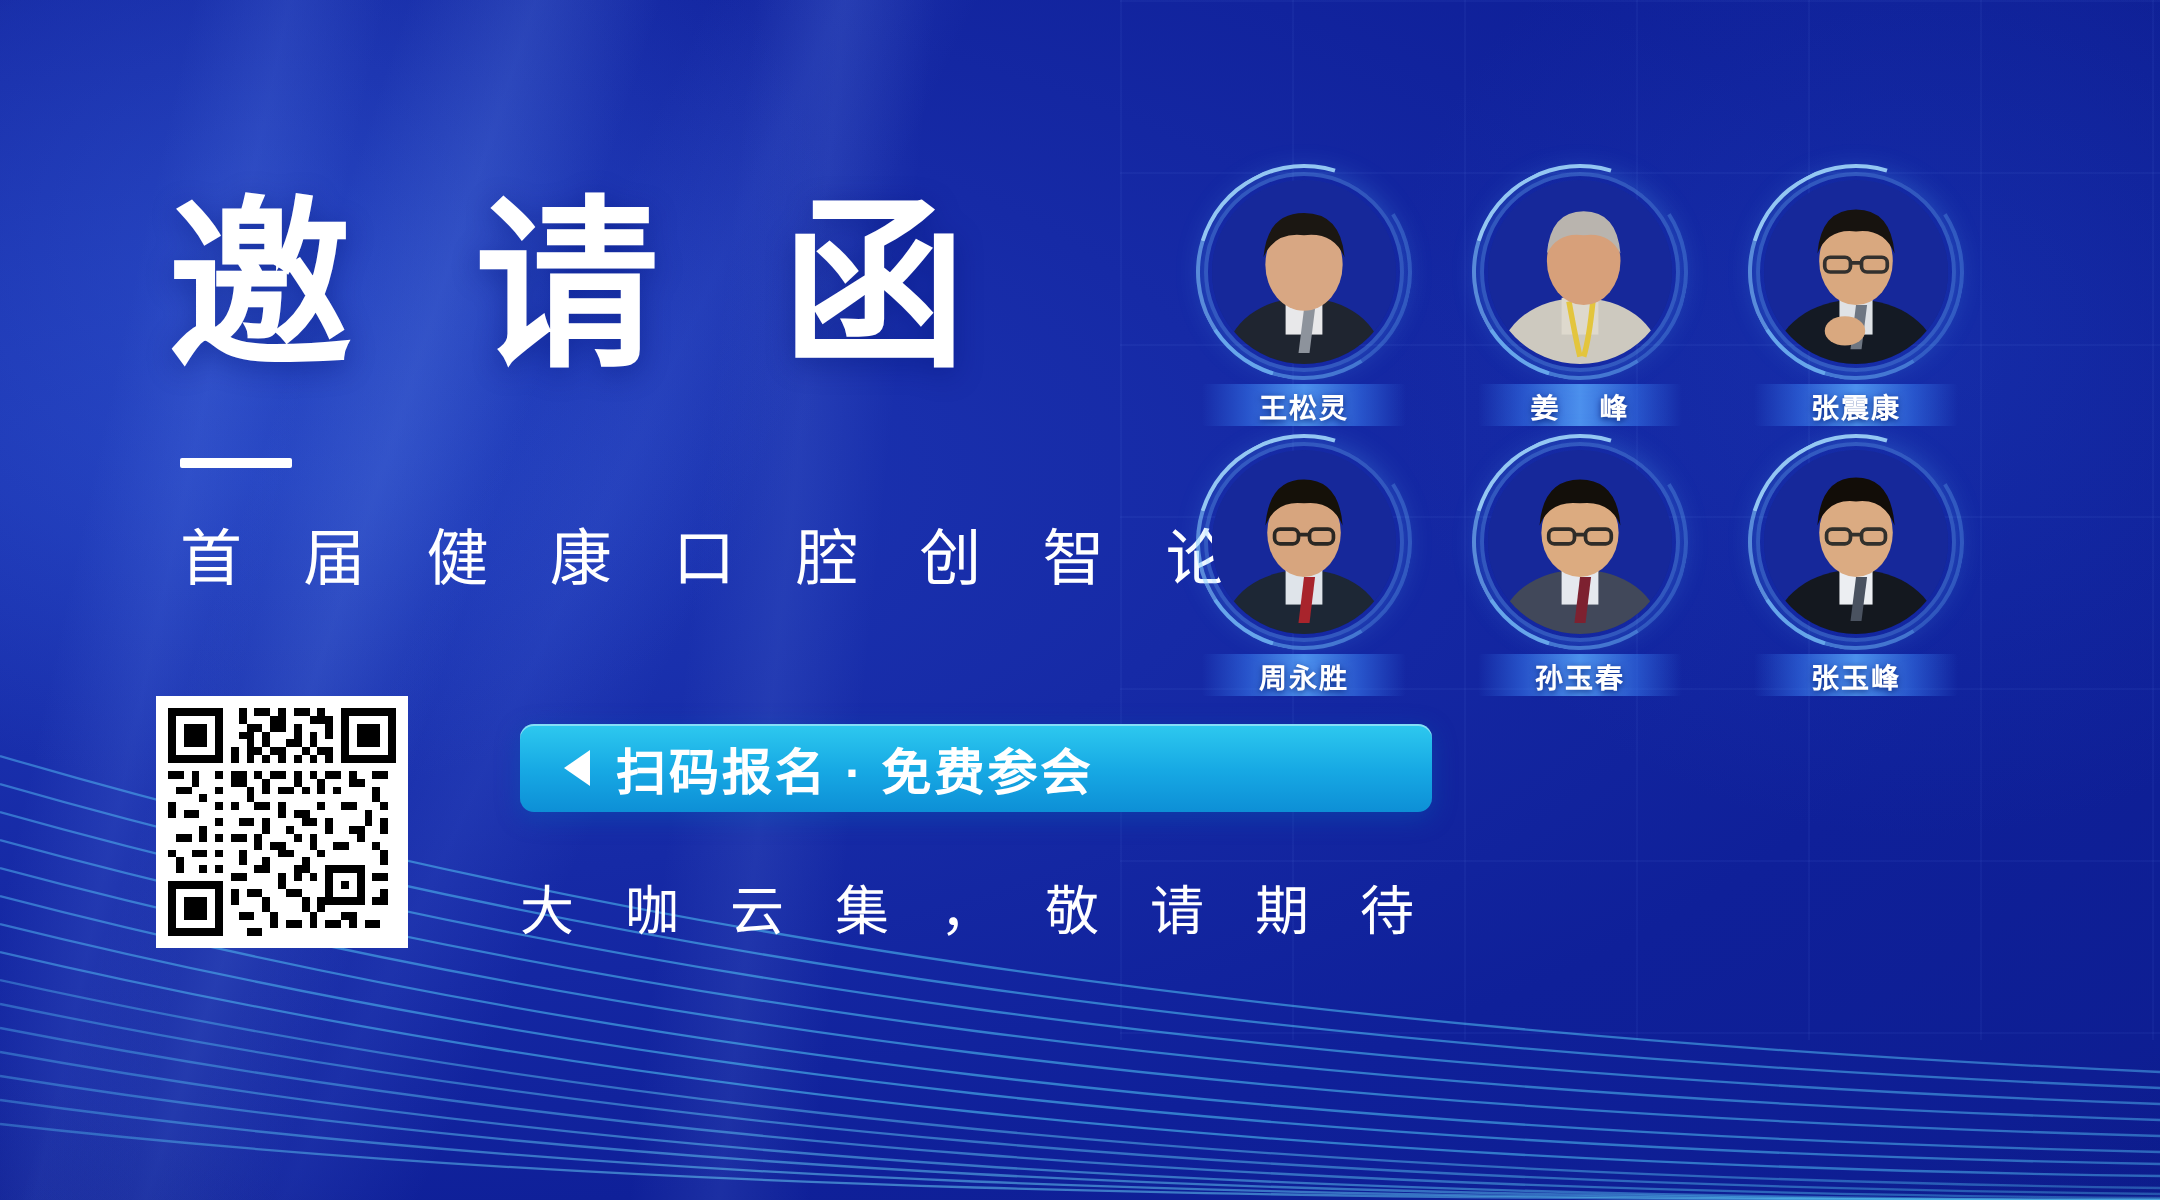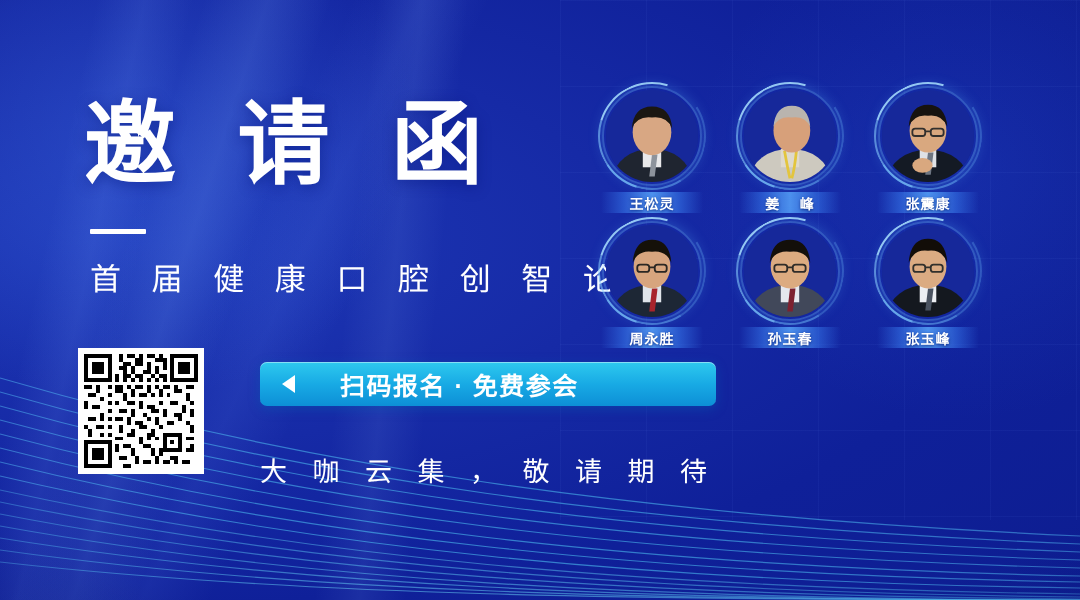--- a/index.html
+++ b/index.html
@@ -105,36 +105,35 @@
   }
   .cta-button{
     display:flex; align-items:center;
     height:44px;
     padding:0 22px;
     border-radius:7px;
     background:linear-gradient(180deg,#2ec9ef 0%, #17a9e4 52%, #0d8fd6 100%);
     box-shadow:0 3px 12px rgba(6,90,180,.45), inset 0 1px 0 rgba(255,255,255,.42);
     white-space:nowrap;
     cursor:pointer;
-    gap:32px;
   }
   .cta-arrow{
     width:0; height:0;
     border-top:9px solid transparent;
     border-bottom:9px solid transparent;
     border-right:13px solid #ffffff;
     margin-right:13px;
     flex:none;
   }
   .cta-label{
     font-size:25px; font-weight:bold; color:#ffffff;
     letter-spacing:1.5px;
   }
   .tagline{
-    margin-top:44px;
+    margin-top:28px;
     font-size:27px;
     color:#ffffff;
     letter-spacing:9px;
     white-space:nowrap;
   }
 
   
   .speakers{
     position:absolute; left:584px; top:86px;
     display:grid;

